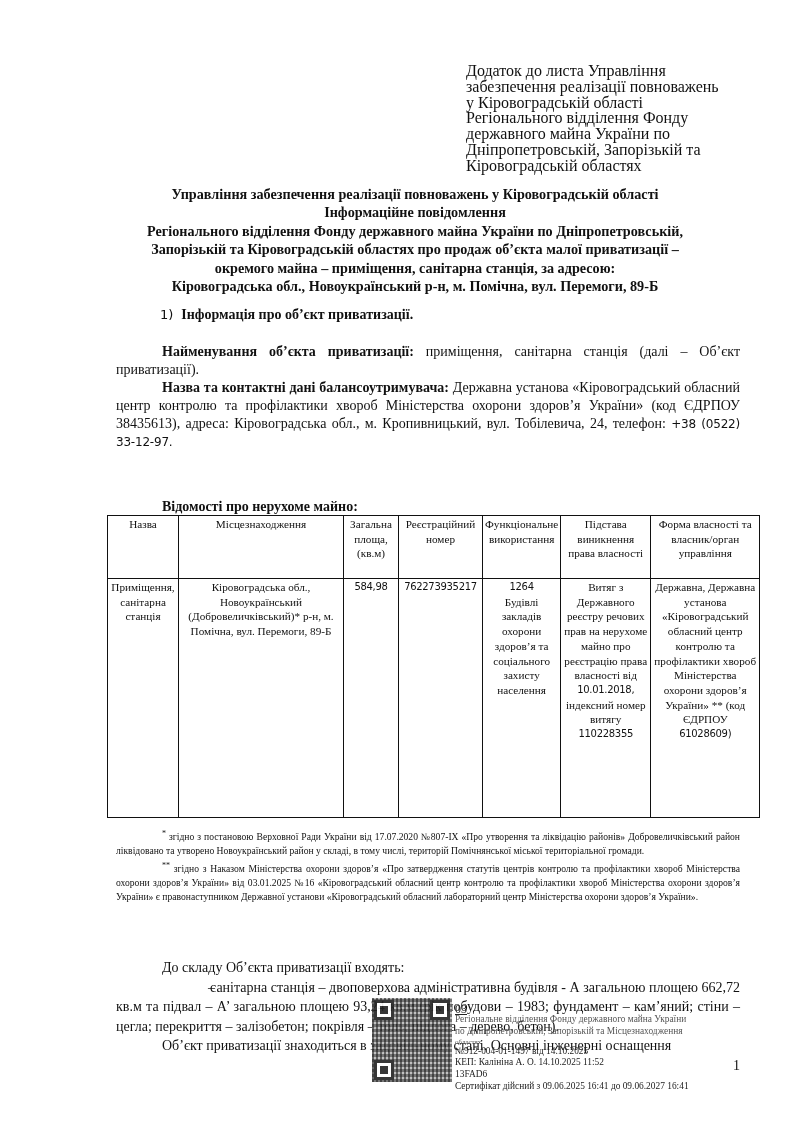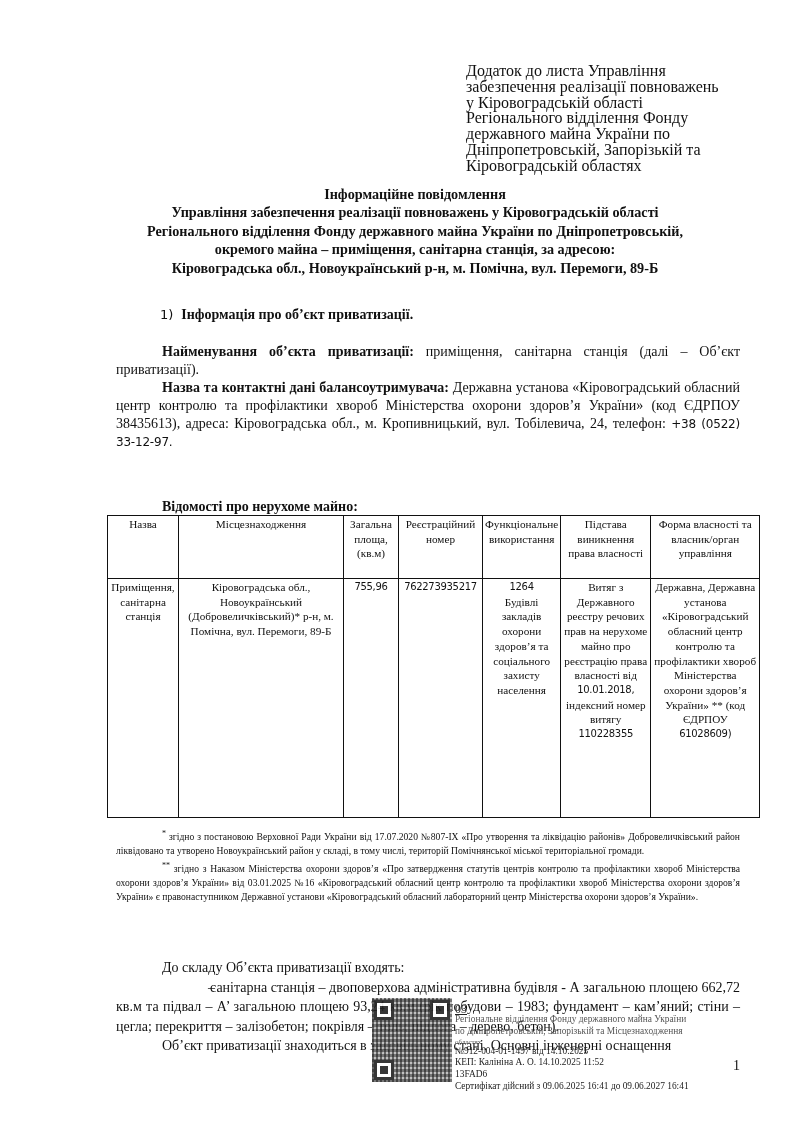--- a/index.html
+++ b/index.html
@@ -39,23 +39,24 @@
   .stamp { left: 455px; top: 1005px; width: 290px; font-size: 9.4px; line-height: 11.8px; color: #222; }
   .stamp .faint { color: #555; }
   .page-num { left: 733px; top: 1058px; font-size: 14px; }
 </style>
 </head>
 <body>
 
 <div class="abs addendum">Додаток до листа Управління забезпечення реалізації повноважень у Кіровоградській області Регіонального відділення Фонду державного майна України по Дніпропетровській, Запорізькій та Кіровоградській областях</div>
 
 <div class="abs title-block">
+  <div>Управління забезпечення реалізації повноважень у Кіровоградській області</div>
   <div>Інформаційне повідомлення</div>
-  <div>Управління забезпечення реалізації повноважень у Кіровоградській області</div>
   <div>Регіонального відділення Фонду державного майна України по Дніпропетровській,</div>
+  <div>Запорізькій та Кіровоградській областях про продаж об’єкта малої приватизації –</div>
   <div>окремого майна – приміщення, санітарна станція, за адресою:</div>
   <div>Кіровоградська обл., Новоукраїнський р-н, м. Помічна, вул. Перемоги, 89-Б</div>
 </div>
 
 <div class="abs section-heading">
   <span class="num">1)</span><span>Інформація про об’єкт приватизації.</span>
 </div>
 
 <div class="abs body-text" style="top:343px;">
   <p><b>Найменування об’єкта приватизації:</b><span> приміщення, санітарна станція (далі – Об’єкт приватизації).</span></p>
@@ -74,21 +75,21 @@
       <th style="width:79px">Реєстраційний номер</th>
       <th style="width:68px">Функціональне використання</th>
       <th style="width:85px">Підстава виникнення права власності</th>
       <th style="width:104px">Форма власності та власник/орган управління</th>
     </tr>
   </thead>
   <tbody>
     <tr>
       <td>Приміщення, санітарна станція</td>
       <td>Кіровоградська обл., Новоукраїнський (Добровеличківський)* р-н, м. Помічна, вул. Перемоги, 89-Б</td>
-      <td class="mono">755,96</td>
+      <td class="mono">584,98</td>
       <td class="mono">762273935217</td>
       <td>
         <div class="mono">1264</div>
         <div>Будівлі закладів охорони здоров’я та соціального захисту населення</div>
       </td>
       <td>
         <div>Витяг з Державного реєстру речових прав на нерухоме майно про реєстрацію права власності від</div>
         <div class="mono">10.01.2018,</div>
         <div>індексний номер витягу</div>
         <div class="mono">110228355</div>

